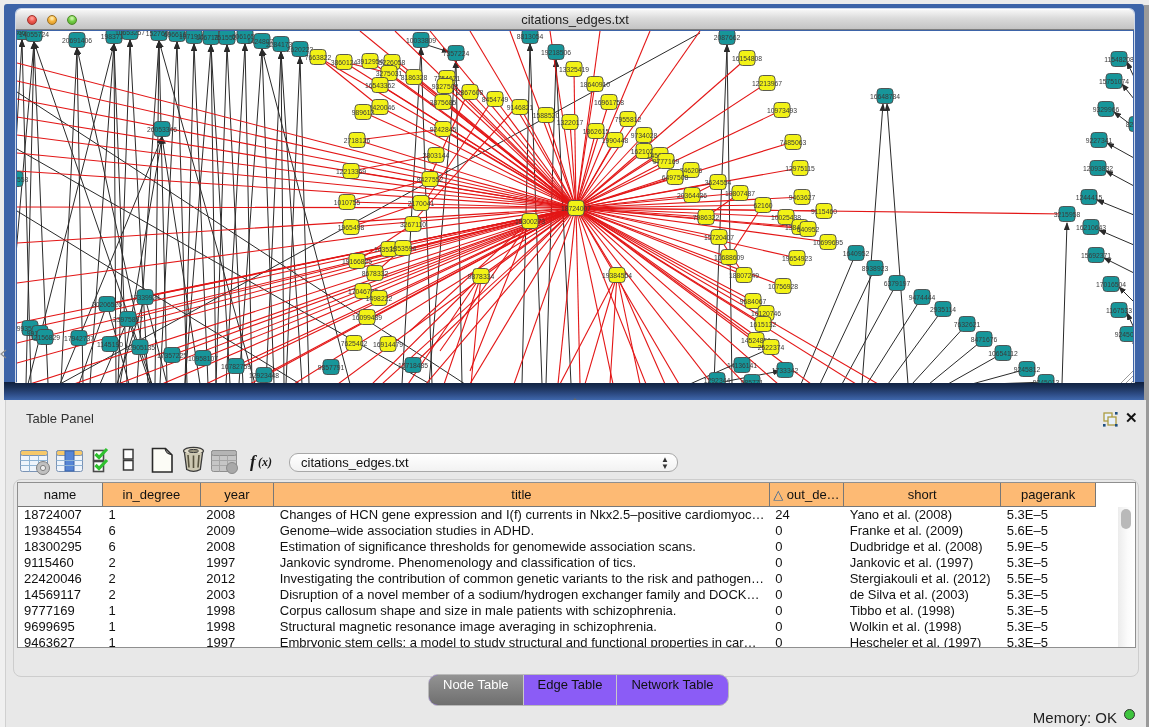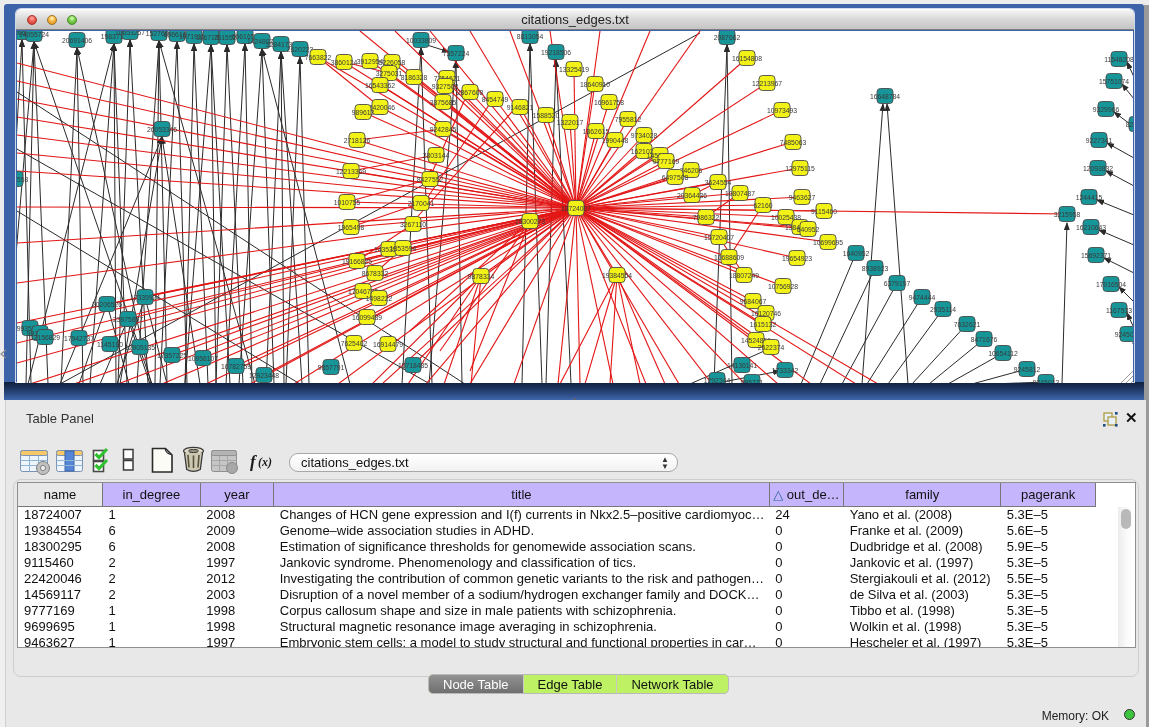--- a/index.html
+++ b/index.html
@@ -25,32 +25,32 @@
 .ticons{position:absolute;left:1102px;top:411px}
 .xicon{position:absolute;left:1125px;top:409px;font-size:15px;color:#111;font-weight:bold}
 .toolbar{position:absolute;left:17px;top:440px;width:1119px;height:40px}
 .combo{position:absolute;left:272px;top:13px;width:389px;height:19px;background:linear-gradient(#fff,#f2f2f2);
  border:1px solid #a8a8a8;border-radius:9px;font-size:13px;color:#111;line-height:17px;padding-left:11px}
 .combo .ud{position:absolute;right:8px;top:2px;font-size:8px;color:#333;line-height:7px;text-align:center}
 .tablebox{position:absolute;left:17px;top:482px;width:1119px;height:166px;background:#fff;
  border:1px solid #8f8f8f;overflow:hidden}
 .panewrap{position:absolute;left:13px;top:479px;width:1126px;height:198px;border:1px solid #cdcdcd;border-radius:8px}
 table.t{border-collapse:collapse;table-layout:fixed;width:1078px;font-size:13px;color:#111}
-table.t th{background:#c4b5fd;font-weight:normal;height:23px;border-right:1px solid #777;border-bottom:1px solid #777;font-size:13px;padding:0}
+table.t th{background:#fdba74;font-weight:normal;height:23px;border-right:1px solid #777;border-bottom:1px solid #777;font-size:13px;padding:0}
 table.t th.first{background:#e8e8e8}
 table.t td{height:16px;padding:0 0 0 6px;white-space:nowrap;overflow:hidden}
 .c0{width:84px}.c1{width:97px}.c2{width:73px}.c3{width:492px}.c4{width:74px}.c5{width:156px}.c6{width:94px}
 .sb{position:absolute;right:1px;top:24px;width:16px;height:163px;background:linear-gradient(90deg,#ececec,#fbfbfb 60%,#fff)}
 .sbt{position:absolute;left:3px;top:2px;width:10px;height:20px;background:#b9b9b9;border-radius:5px}
-.tabs{position:absolute;left:428px;top:674px;height:20px;display:flex;border:1px solid #b9b9b9;border-radius:5px;overflow:hidden;background:#bef264}
+.tabs{position:absolute;left:428px;top:674px;height:32px;display:flex;border:1px solid #b9b9b9;border-radius:10px;overflow:hidden;background:#8b5cf6}
 .tab{font-size:13px;line-height:19px;padding:0 14px;color:#111}
 .tab.sel{background:linear-gradient(#939393,#6f6f6f);color:#fff}
 .tab+.tab{border-left:1px solid #c9c9c9}
 .status{position:absolute;left:0;top:700px;width:1149px;height:27px}
-.mem{position:absolute;right:40px;top:709px;font-size:12px;color:#222}
+.mem{position:absolute;right:32px;top:709px;font-size:15px;color:#222}
 .dot{position:absolute;right:14px;top:709px;width:11px;height:11px;border-radius:50%;background:#3ec43e;border:1px solid #333}
 </style></head><body>
 <div class="desktop"></div>
 <div class="grad"></div>
 <svg style="position:absolute;left:568px;top:398px" width="14" height="8" viewBox="0 0 14 8">
     <path d="M2 7 L7 1 L9 3" fill="none" stroke="#666" stroke-width="1.2"></path>
   </svg>
 <div class="win">
  <div class="tbar">
       <div class="tt">citations_edges.txt</div>
@@ -952,21 +952,21 @@
 <div class="panewrap"></div>
 <div class="tablebox">
  <table class="t">
   <tbody>
         <tr>
           <th class="first c0">name</th>
           <th class="c1">in_degree</th>
           <th class="c2">year</th>
           <th class="c3">title</th>
           <th class="c4"><span style="color:#2a6099">△</span> out_de…</th>
-          <th class="c5">family</th>
+          <th class="c5">short</th>
           <th class="c6">pagerank</th>
         </tr>
   <tr>
           <td class="c0">18724007</td>
           <td class="c1">1</td>
           <td class="c2">2008</td>
           <td class="c3">Changes of HCN gene expression and I(f) currents in Nkx2.5–positive cardiomyoc…</td>
           <td class="c4">24</td>
           <td class="c5">Yano et al. (2008)</td>
           <td class="c6">5.3E–5</td>

